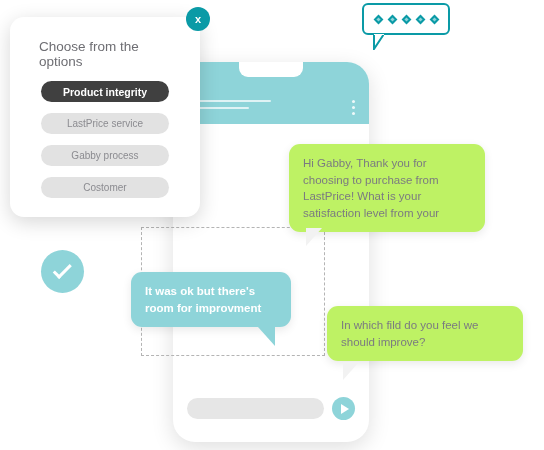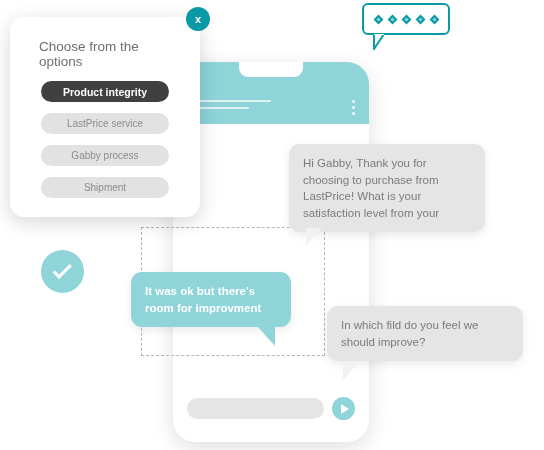--- a/index.html
+++ b/index.html
@@ -148,21 +148,21 @@
   
   .bubble {
     position: absolute;
     box-sizing: border-box;
     border-radius: 11px;
     font-size: 11.5px;
     line-height: 16.5px;
     padding: 11px 14px;
   }
   .bubble.bot {
-    background: #e5e5e5;
+    background: #bef264;
     color: #7b7b80;
     box-shadow: 0 3px 10px rgba(0,0,0,0.09);
   }
   .bubble.user {
     background: #8ed4d9;
     color: #ffffff;
     font-weight: bold;
     box-shadow: 0 3px 10px rgba(0,0,0,0.09);
   }
   #bubble-1 { left: 289px; top: 144px; width: 196px; }
@@ -309,18 +309,18 @@
 
   <div class="check-badge">
     <span class="mark"></span>
   </div>
 
   <div class="options-card">
     <div class="options-title">Choose from the options</div>
     <div class="option-pill selected">Product integrity</div>
     <div class="option-pill">LastPrice service</div>
     <div class="option-pill">Gabby process</div>
-    <div class="option-pill">Shipment</div>
+    <div class="option-pill">Costomer</div>
   </div>
 
   <div class="close-btn">x</div>
 
 </div>
 
 </body></html>

